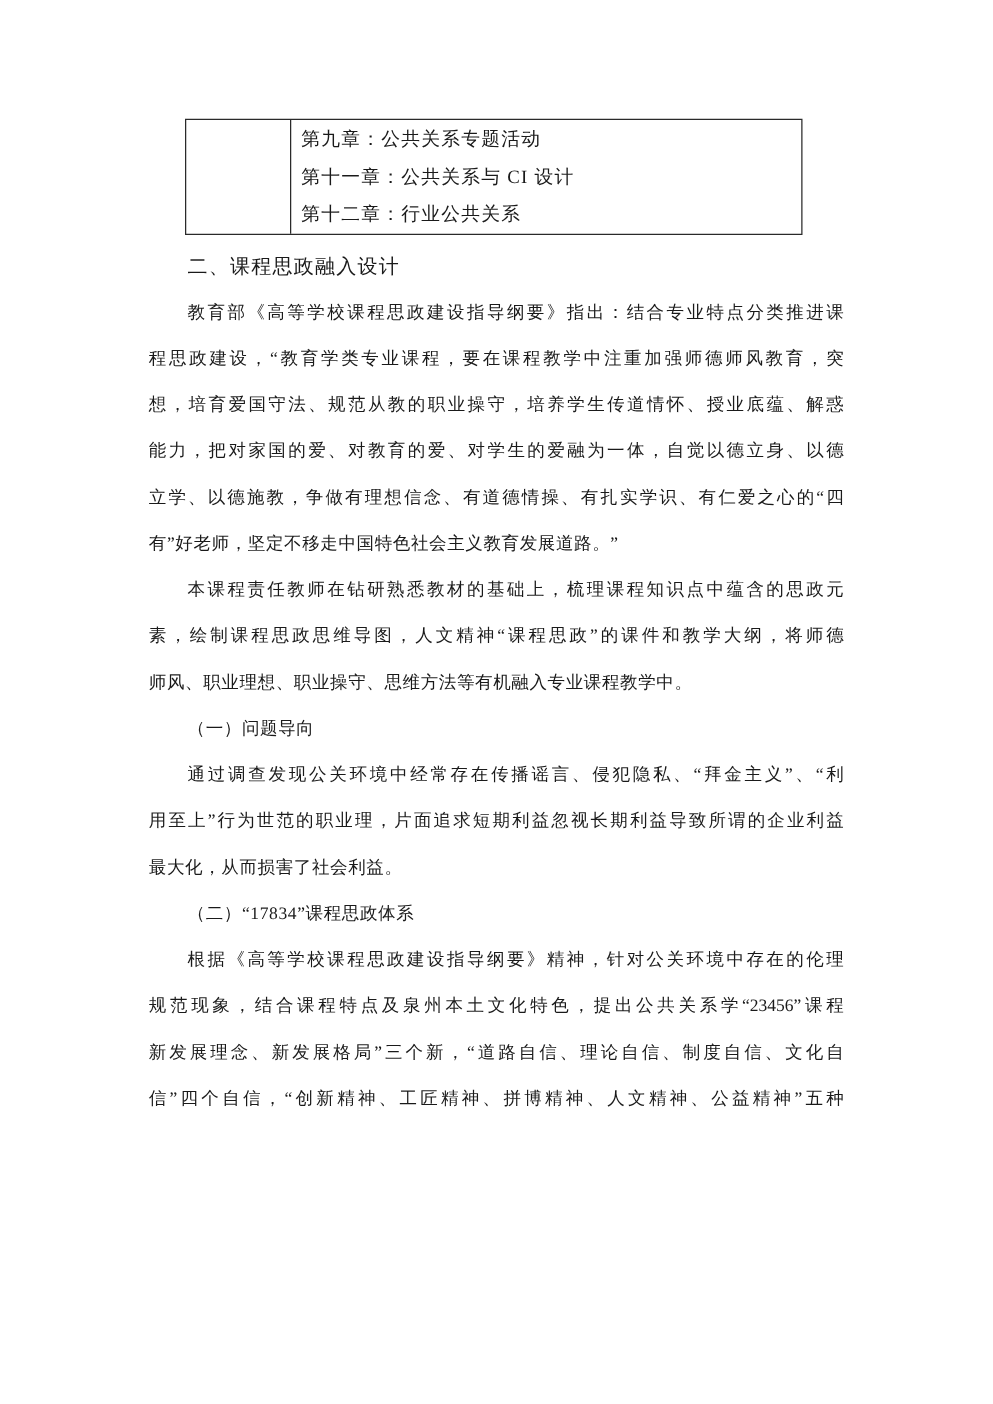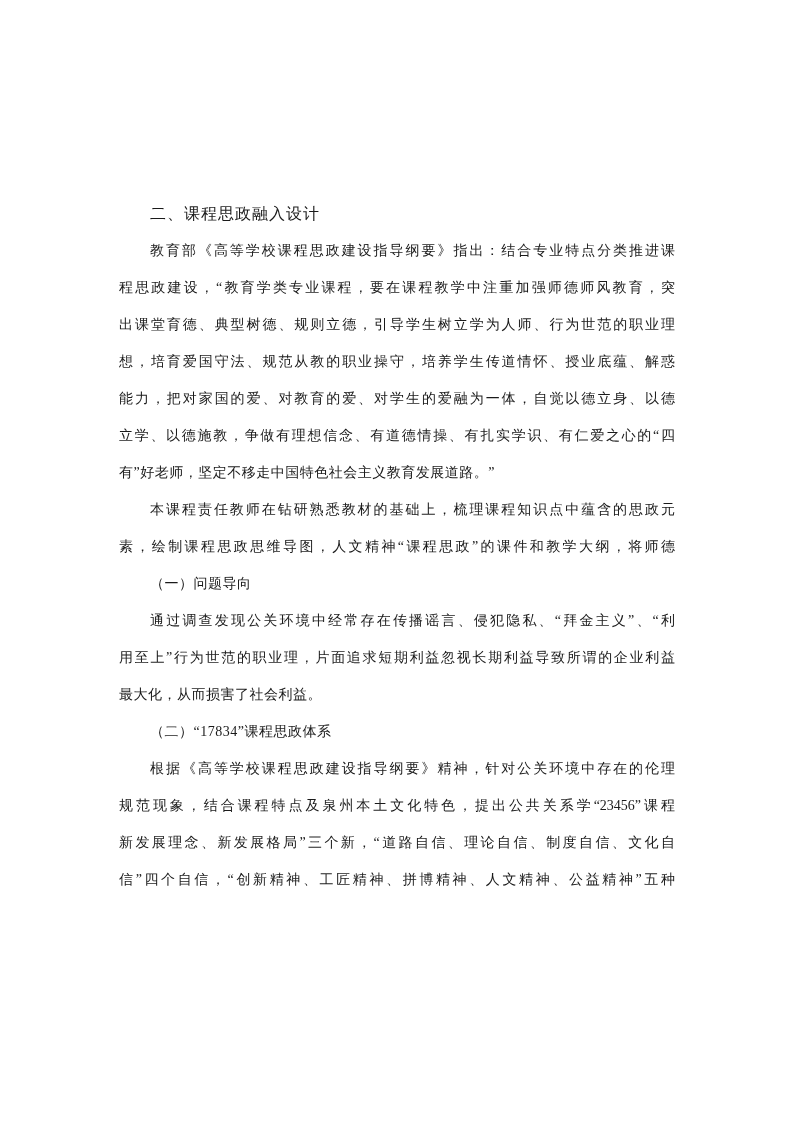--- a/index.html
+++ b/index.html
@@ -76,32 +76,40 @@
   }
   .line.sub {
     letter-spacing: 0.5px;
   }
 </style>
 </head>
 <body>
 
 <div class="page">
 
+  <div class="chapter-table">
+    <div class="cell-left"></div>
+    <div class="cell-right" id="chapter-lines">
+        <div class="chapter-line">第九章：公共关系专题活动</div>
+        <div class="chapter-line">第十一章：公共关系与 CI 设计</div>
+        <div class="chapter-line">第十二章：行业公共关系</div>
+      </div>
+  </div>
 
   <div class="content" id="content-lines">
       <div class="line heading indent">二、课程思政融入设计</div>
       <div class="line full indent">教育部《高等学校课程思政建设指导纲要》指出：结合专业特点分类推进课</div>
       <div class="line full">程思政建设，“教育学类专业课程，要在课程教学中注重加强师德师风教育，突</div>
-      <div class="line full">出课堂育德、典型树德、规则立德，引导学生树立学为人师、行为世范的职业理</div>
       <div class="line full">想，培育爱国守法、规范从教的职业操守，培养学生传道情怀、授业底蕴、解惑</div>
       <div class="line full">能力，把对家国的爱、对教育的爱、对学生的爱融为一体，自觉以德立身、以德</div>
       <div class="line full">立学、以德施教，争做有理想信念、有道德情操、有扎实学识、有仁爱之心的“四</div>
       <div class="line end">有”好老师，坚定不移走中国特色社会主义教育发展道路。”</div>
       <div class="line full indent">本课程责任教师在钻研熟悉教材的基础上，梳理课程知识点中蕴含的思政元</div>
       <div class="line full">素，绘制课程思政思维导图，人文精神“课程思政”的课件和教学大纲，将师德</div>
+      <div class="line end">师风、职业理想、职业操守、思维方法等有机融入专业课程教学中。</div>
       <div class="line sub indent">（一）问题导向</div>
       <div class="line full indent">通过调查发现公关环境中经常存在传播谣言、侵犯隐私、“拜金主义”、“利</div>
       <div class="line full">用至上”行为世范的职业理，片面追求短期利益忽视长期利益导致所谓的企业利益</div>
       <div class="line end">最大化，从而损害了社会利益。</div>
       <div class="line sub indent">（二）“17834”课程思政体系</div>
       <div class="line full indent">根据《高等学校课程思政建设指导纲要》精神，针对公关环境中存在的伦理</div>
       <div class="line full">规范现象，结合课程特点及泉州本土文化特色，提出公共关系学“23456”课程</div>
       <div class="line full">新发展理念、新发展格局”三个新，“道路自信、理论自信、制度自信、文化自</div>
       <div class="line full">信”四个自信，“创新精神、工匠精神、拼博精神、人文精神、公益精神”五种</div>
     </div>

